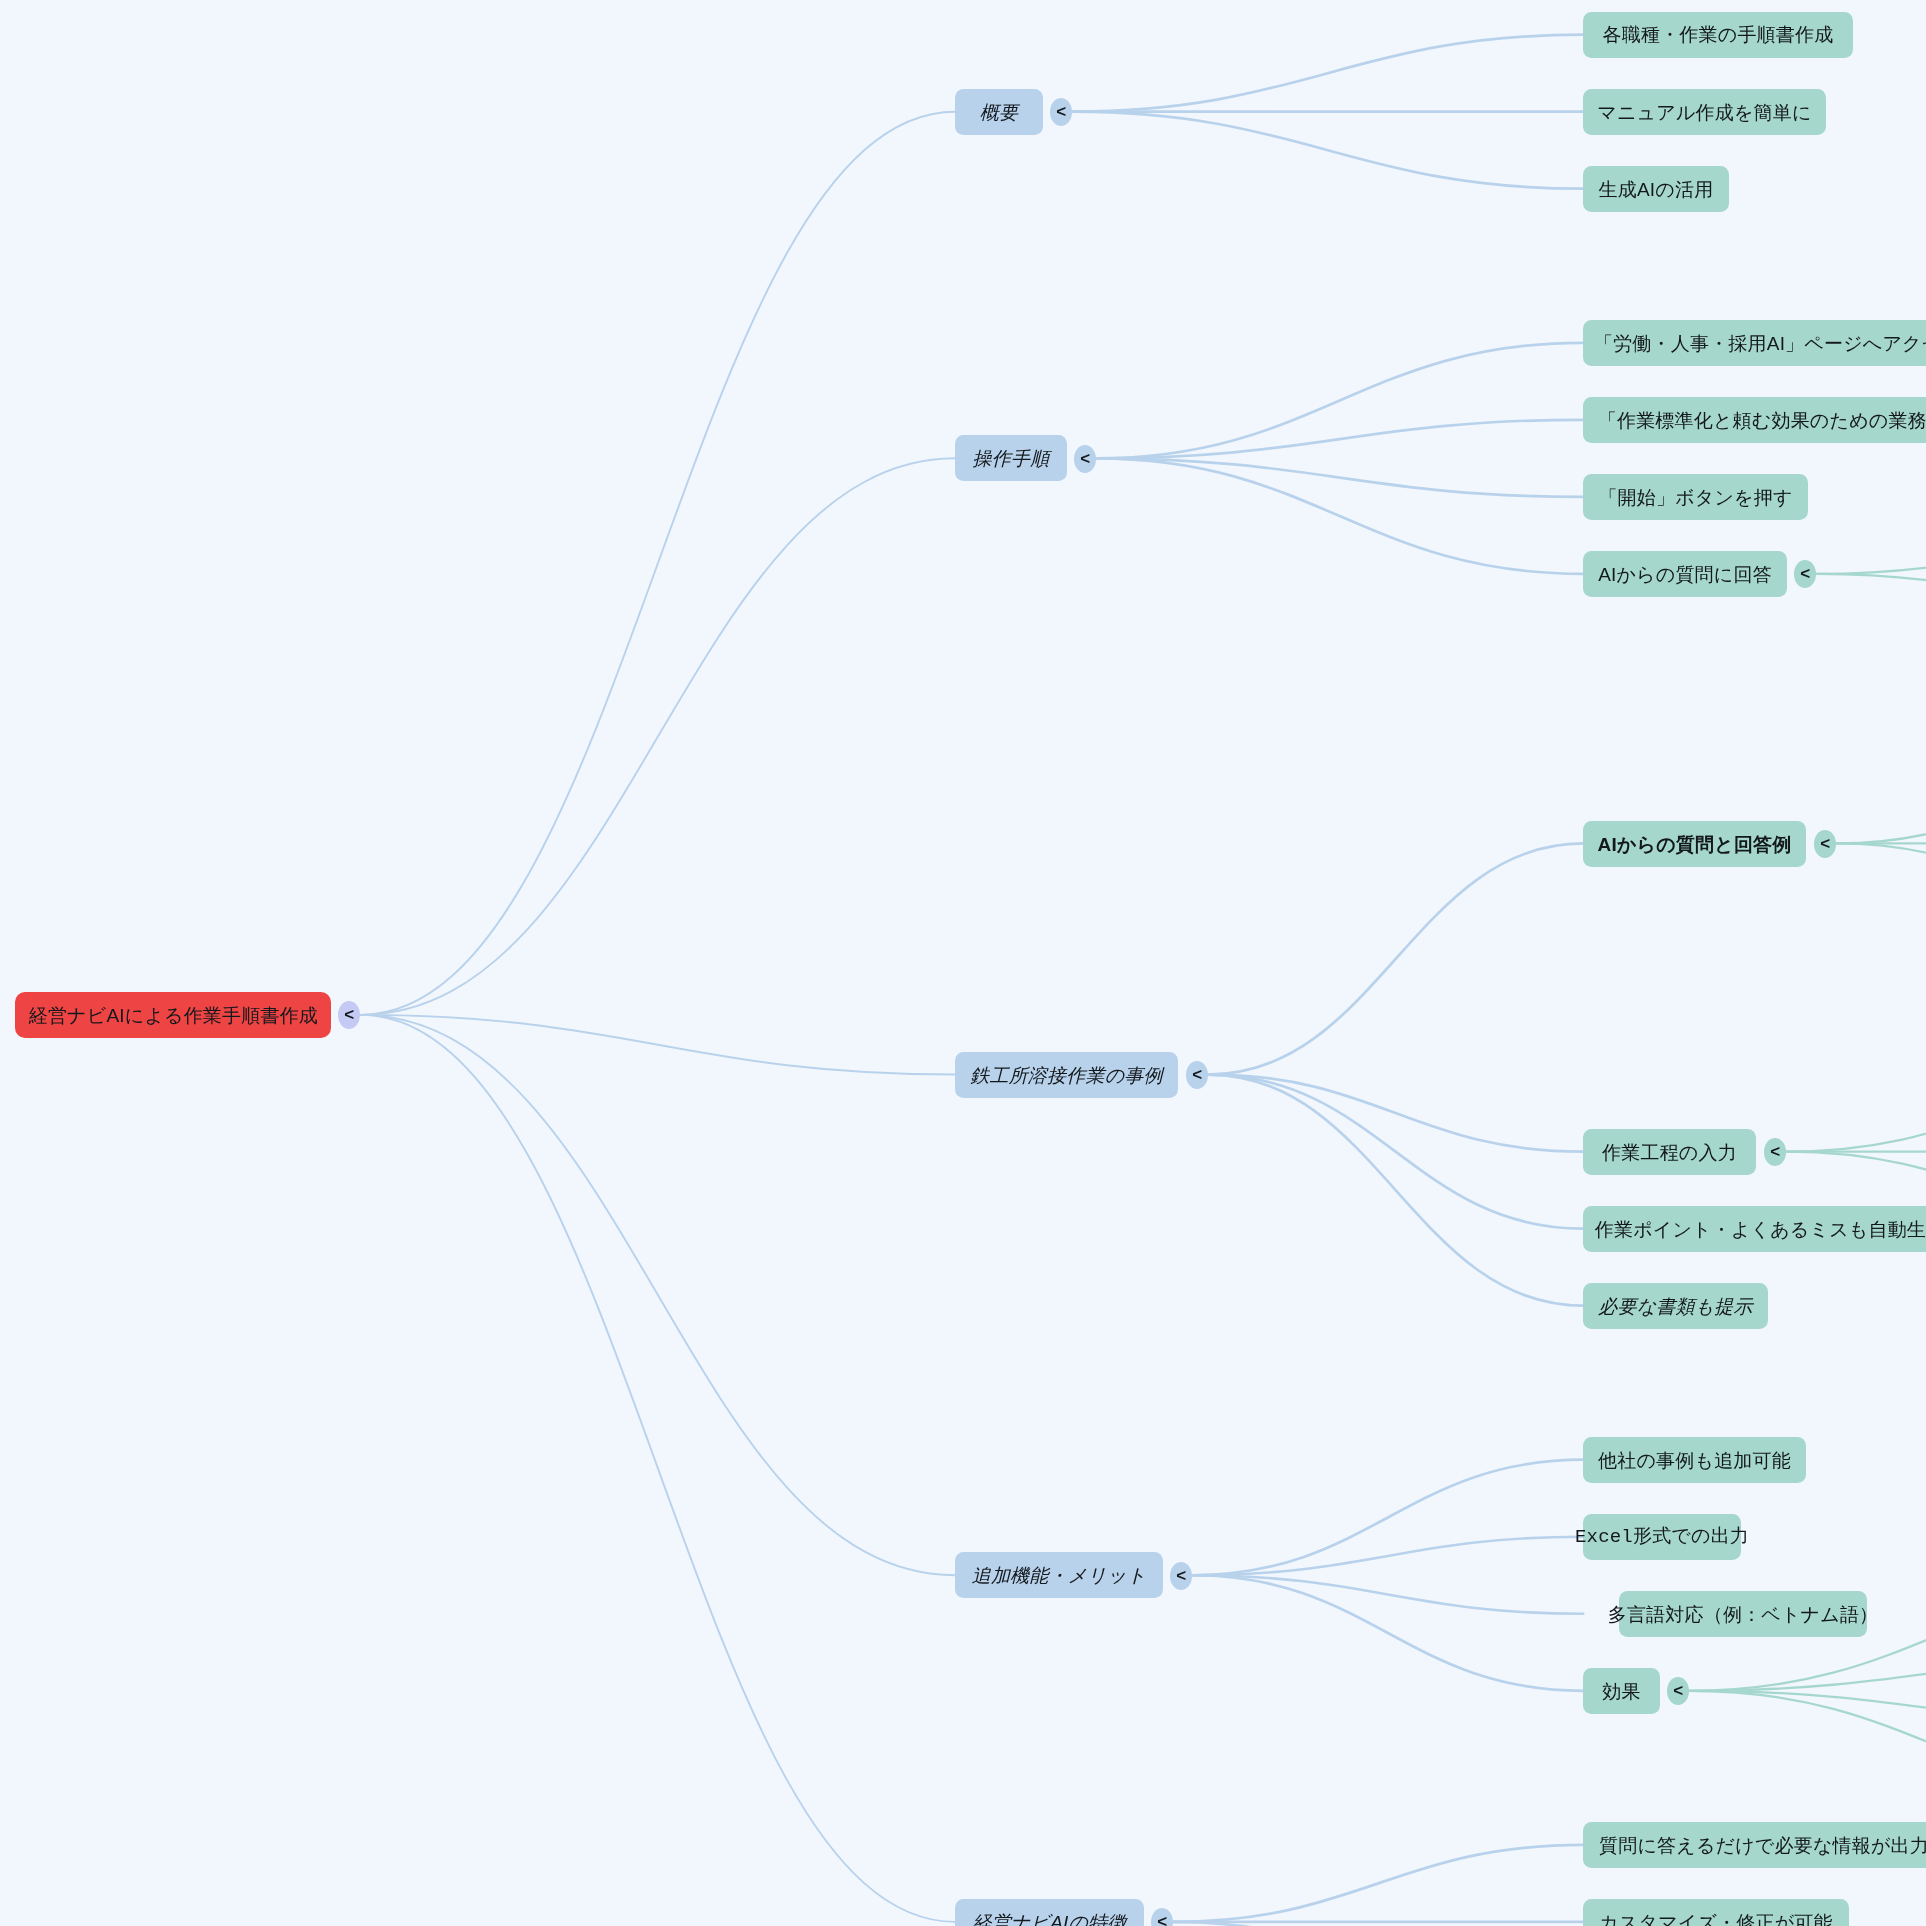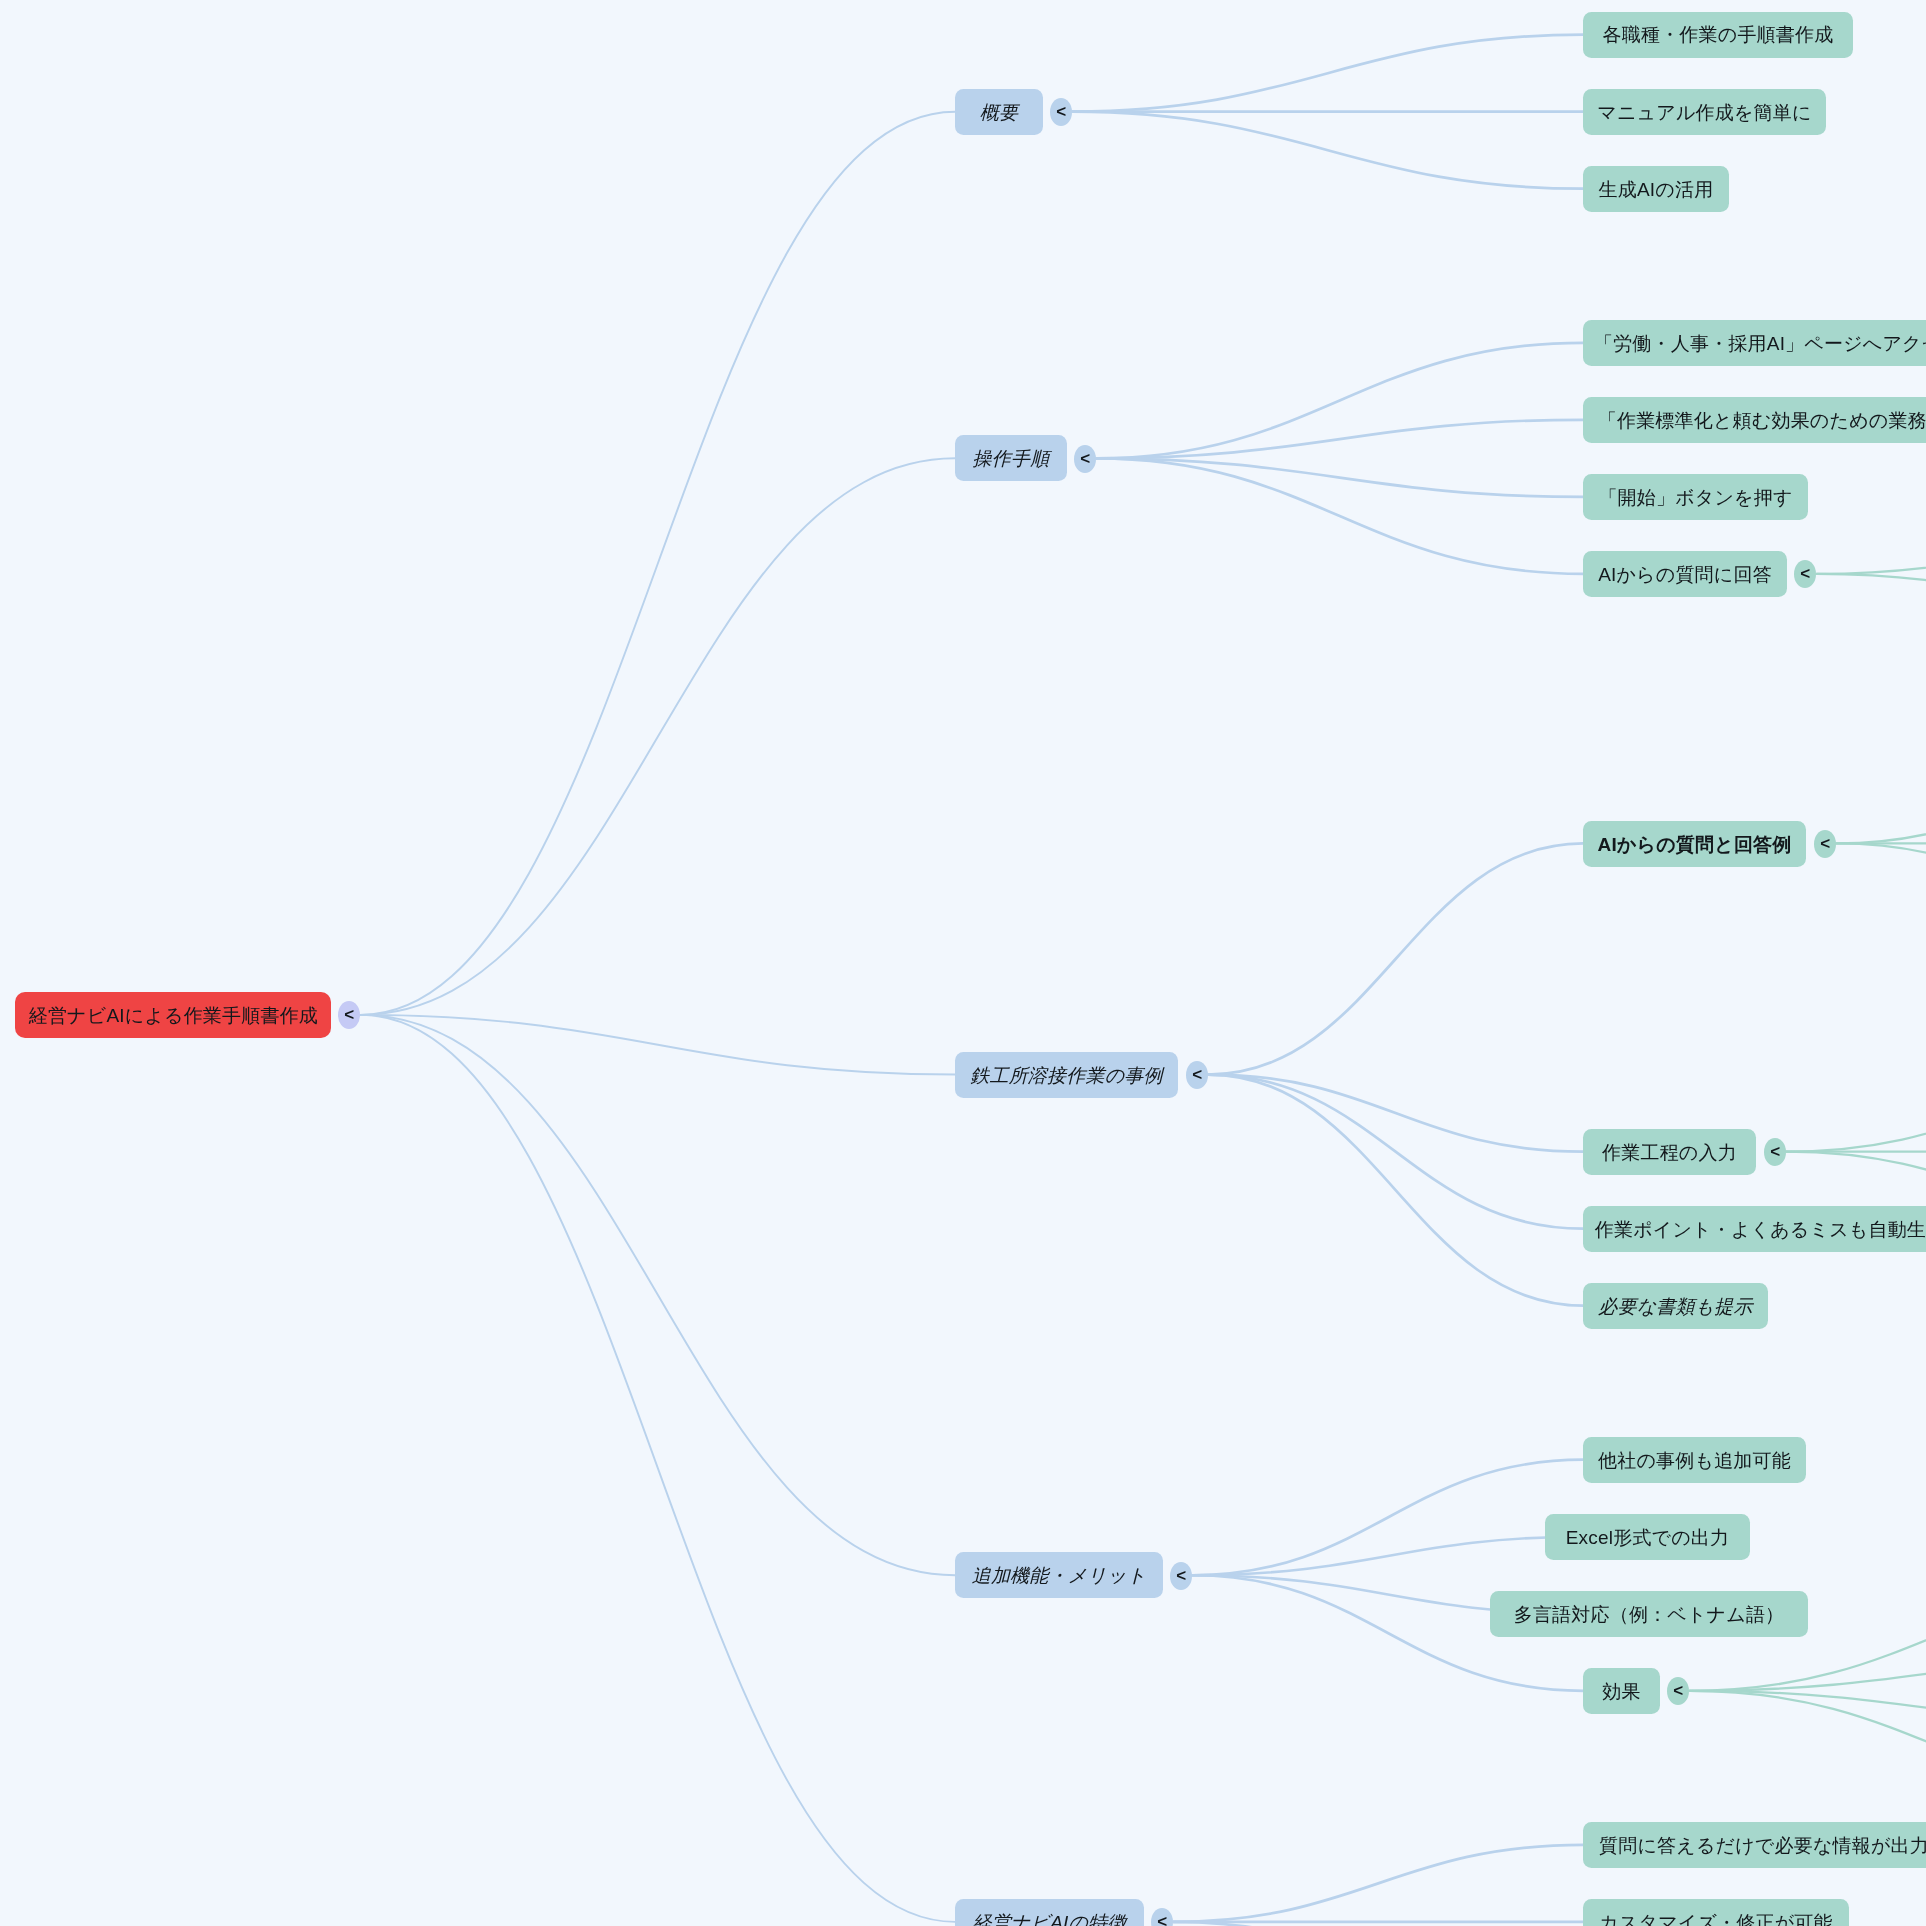--- a/index.html
+++ b/index.html
@@ -131,24 +131,24 @@
     <div class="node lvl2" style="left: 1583px; top: 1283px; width: 185px; height: 46px; font-style: italic;">
       <span>必要な書類も提示</span>
     </div>
     <div class="node lvl1" style="left: 955px; top: 1552px; width: 208px; height: 46px;">
       <span>追加機能・メリット</span>
     </div>
     <div class="toggle t1" style="left: 1170px; top: 1562px;">&lt;</div>
     <div class="node lvl2" style="left: 1583px; top: 1437px; width: 223px; height: 46px;">
       <span>他社の事例も追加可能</span>
     </div>
-    <div class="node lvl2" style="left: 1545px; top: 1514px; width: 205px; height: 46px;">
+    <div class="node lvl2" style="left: 1583px; top: 1514px; width: 158px; height: 46px; font-family: Liberation Mono, monospace;">
       <span>Excel形式での出力</span>
     </div>
-    <div class="node lvl2" style="left: 1490px; top: 1591px; width: 318px; height: 46px;">
+    <div class="node lvl2" style="left: 1619px; top: 1591px; width: 248px; height: 46px;">
       <span>多言語対応（例：ベトナム語）</span>
     </div>
     <div class="node lvl2" style="left: 1583px; top: 1668px; width: 77px; height: 46px;">
       <span>効果</span>
     </div>
     <div class="toggle t2" style="left: 1667px; top: 1677px;">&lt;</div>
     <div class="node lvl1" style="left: 955px; top: 1899px; width: 189px; height: 46px;">
       <span>経営ナビAIの特徴</span>
     </div>
     <div class="toggle t1" style="left: 1151px; top: 1908px;">&lt;</div>

